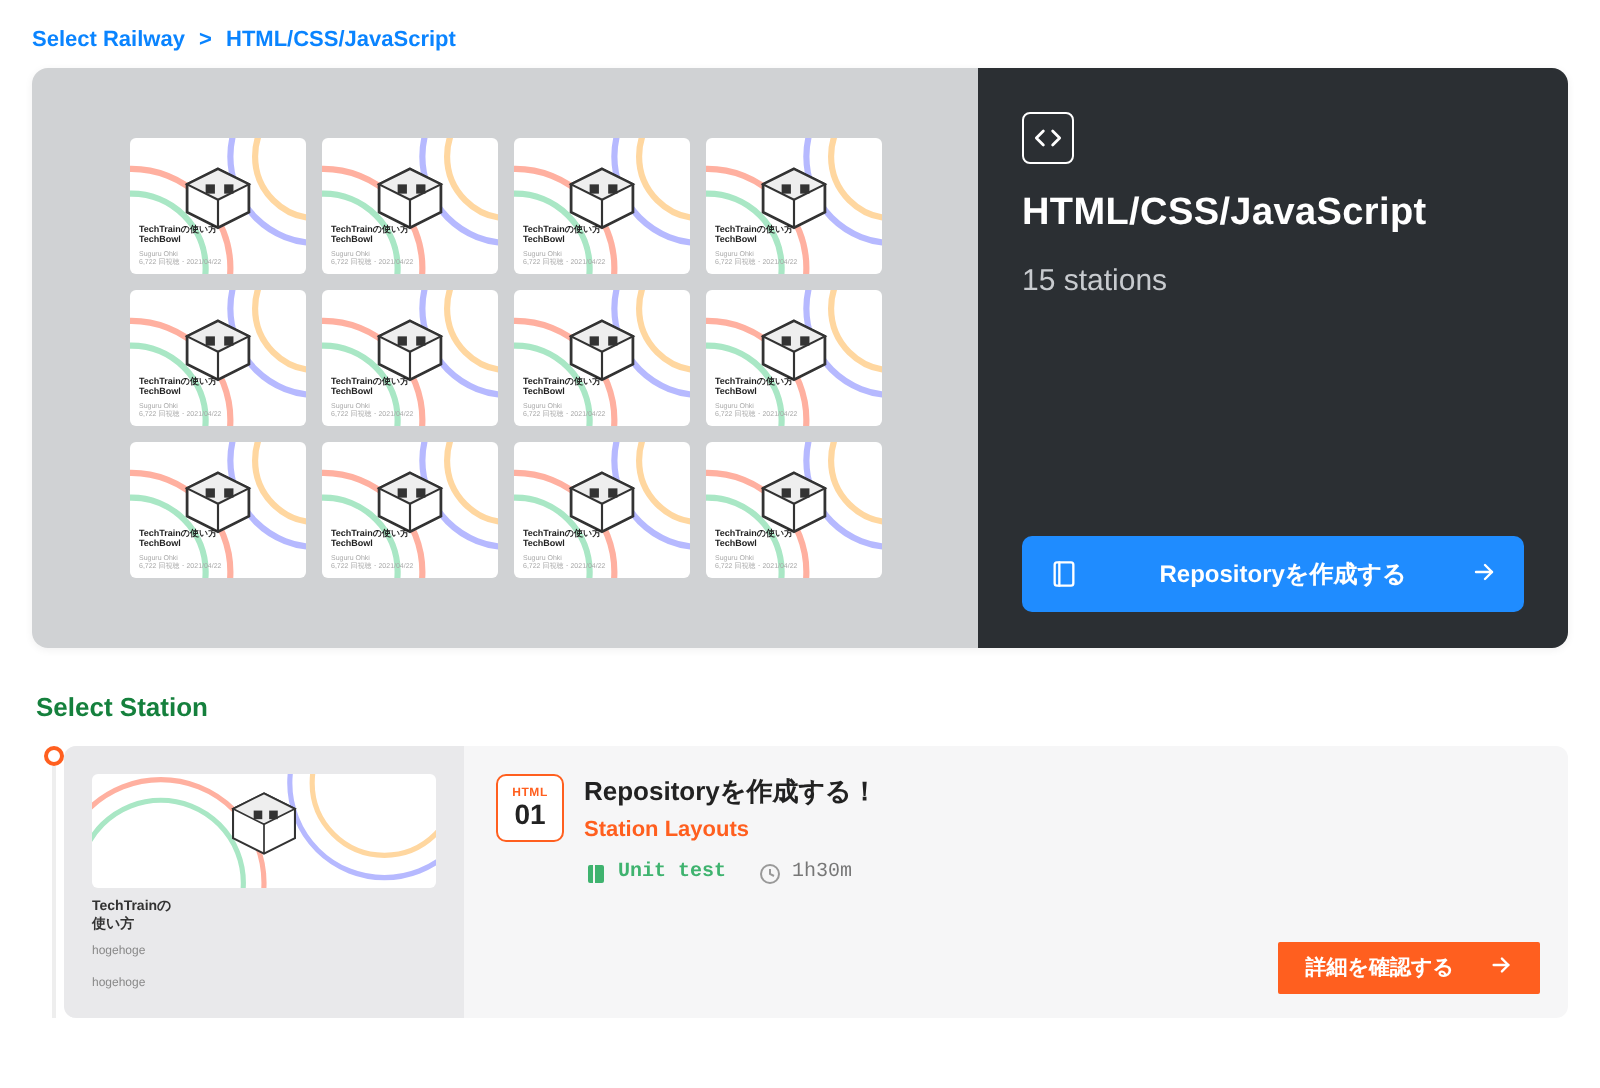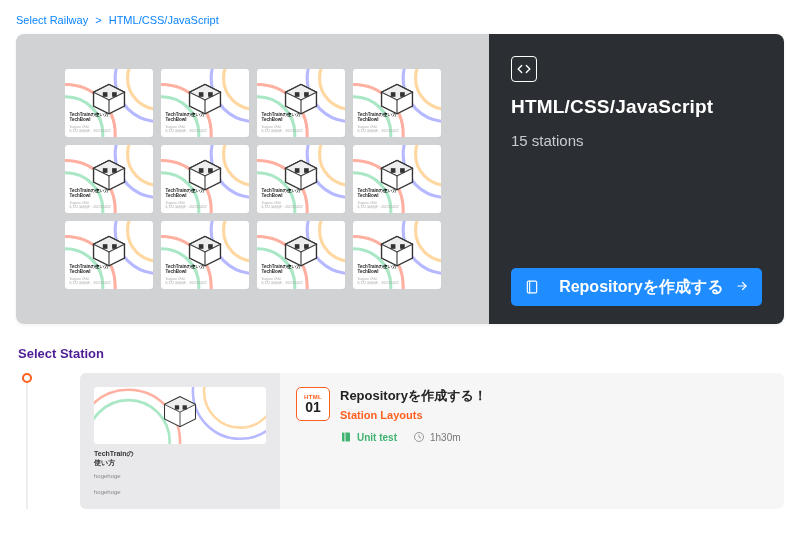--- a/index.html
+++ b/index.html
@@ -6,21 +6,21 @@
   body {
     font-family: -apple-system, BlinkMacSystemFont, "Segoe UI", "Hiragino Sans", "Meiryo", sans-serif;
     background: #fff;
     font-size: 13px;
     color: #333;
     width: 800px;
   }
   .page { padding: 10px 16px 0 16px; }
 
   
-  .breadcrumbs { font-size: 11px; font-weight: 400; padding: 4px 0 8px 0; }
+  .breadcrumbs { font-size: 11px; font-weight: 700; padding: 4px 0 8px 0; }
   .breadcrumbs .bc-link { color: #0a84ff; text-decoration: none; }
   .breadcrumbs .bc-sep { color: #0a84ff; margin: 0 4px; }
   .breadcrumbs .bc-current { color: #0a84ff; }
 
   
   .hero {
     display: flex;
     border-radius: 8px;
     overflow: hidden;
     height: 290px;
@@ -78,31 +78,31 @@
   .hero-spacer { flex: 1 1 auto; }
   .repo-btn {
     background: #1f8cff;
     color: #fff;
     border: none;
     border-radius: 5px;
     height: 38px;
     display: flex;
     align-items: center;
     padding: 0 14px;
-    font-size: 16px;
+    font-size: 12px;
     font-weight: 600;
     cursor: pointer;
     position: relative;
   }
   .repo-btn .ricon { margin-right: 10px; display:flex; }
   .repo-btn .rlabel { flex: 1; text-align: center; }
   .repo-btn .rarrow { width: 14px; text-align: right; }
 
   
-  .section-title { font-size: 13px; font-weight: 700; color: #4c1d95; margin: 22px 0 12px 2px; }
+  .section-title { font-size: 13px; font-weight: 700; color: #15803d; margin: 22px 0 12px 2px; }
 
   .station-wrap { position: relative; padding-left: 16px; }
   .rail-dot {
     position: absolute;
     left: 6px; top: 0;
     width: 10px; height: 10px;
     border: 2px solid #ff5f1f; border-radius: 50%;
     background: #fff;
   }
   .rail-line {
@@ -110,21 +110,20 @@
     left: 10px; top: 10px; bottom: 0;
     width: 2px; background: #eee;
   }
 
   .station-card {
     background: #f6f6f7;
     border-radius: 6px;
     display: flex;
     overflow: hidden;
     height: 136px;
-    margin-left: 48px;
   }
   .station-thumb {
     width: 200px;
     background: #e9e9eb;
     padding: 14px;
     display: flex;
     flex-direction: column;
     justify-content: center;
     position: relative;
   }
@@ -153,21 +152,21 @@
     border: 1.5px solid #ff5f1f;
     border-radius: 5px;
     display: flex; flex-direction: column; align-items: center; justify-content: center;
     background: #fff;
   }
   .station-num .lang { font-size: 6px; font-weight: 700; color: #ff5f1f; letter-spacing: .3px; }
   .station-num .num { font-size: 14px; font-weight: 800; color: #222; line-height: 1; }
   .station-title { font-size: 13px; font-weight: 700; color: #222; }
   .station-sub { font-size: 11px; font-weight: 700; color: #ff5f1f; margin-top: 4px; }
   .station-meta { display: flex; gap: 16px; margin-top: 10px; margin-left: 44px; align-items: center; font-size: 10px; color: #777; }
-  .meta-item { display: flex; align-items: center; gap: 5px; }
+  .meta-item { display: flex; gap: 5px; font-family: Liberation Mono, monospace; }
   .meta-item.unit { color: #3fb36f; font-weight: 600; }
   .meta-item svg { width: 12px; height: 12px; }
 
   .detail-btn {
     position: absolute;
     right: 14px; bottom: 12px;
     background: #ff5f1f;
     color: #fff;
     border: none;
     height: 26px;
@@ -524,17 +523,26 @@
           </div>
           <div class="meta-item">
             <svg viewBox="0 0 24 24" fill="none" stroke="#999" stroke-width="2">
                 <circle cx="12" cy="12" r="9"></circle>
                 <polyline points="12 7 12 12 16 14"></polyline>
               </svg>
             <span>1h30m</span>
           </div>
         </div>
 
+        <button type="button" class="detail-btn">
+          <span>詳細を確認する</span>
+          <span>
+            <svg width="11" height="11" viewBox="0 0 24 24" fill="none" stroke="#fff" stroke-width="2.6" stroke-linecap="round" stroke-linejoin="round">
+                <line x1="4" y1="12" x2="20" y2="12"></line>
+                <polyline points="13 5 20 12 13 19"></polyline>
+              </svg>
+          </span>
+        </button>
       </div>
     </div>
   </div>
 
 </div>
 
 </body></html>

